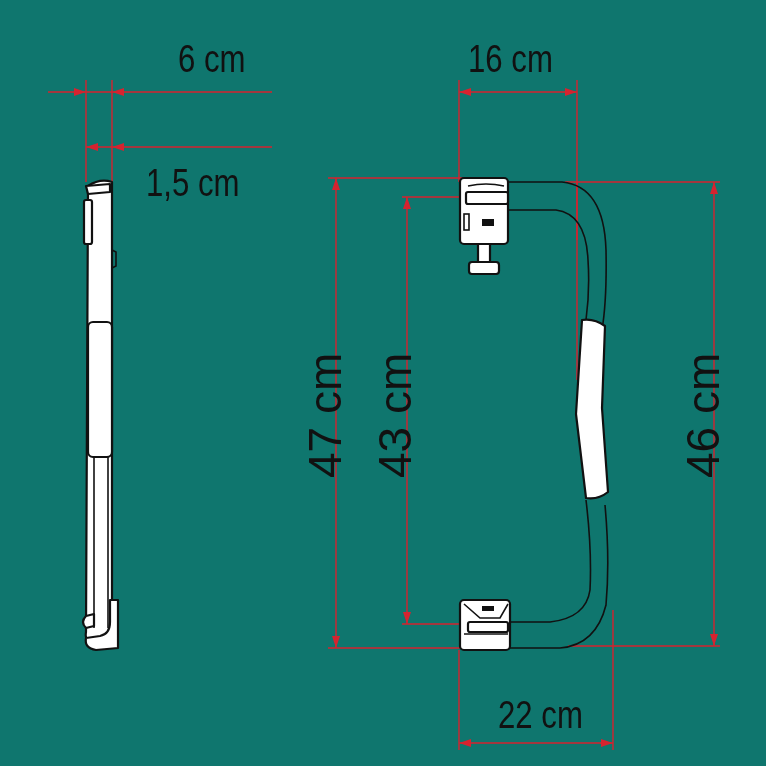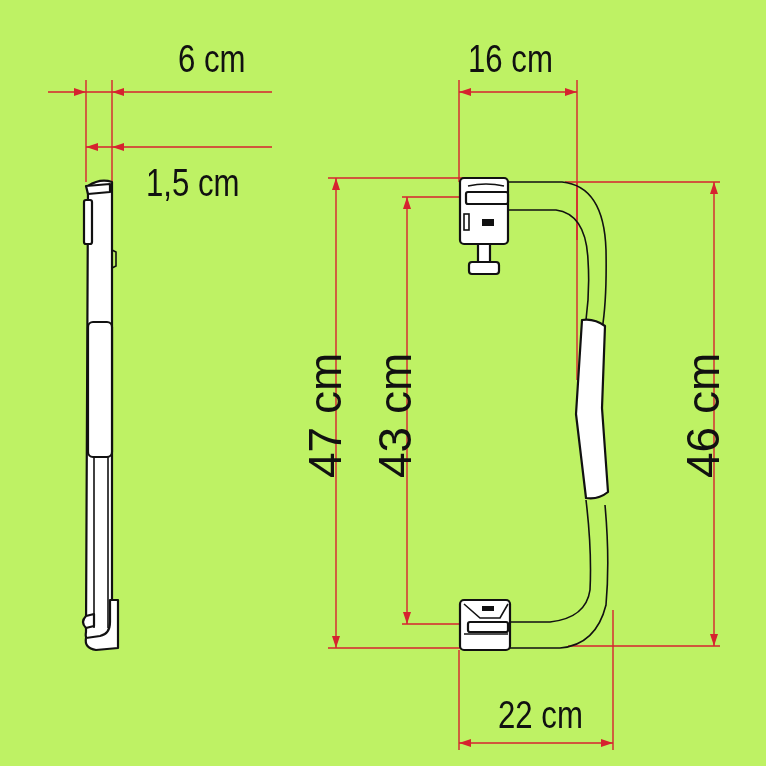--- a/index.html
+++ b/index.html
@@ -1,16 +1,16 @@
 <!DOCTYPE html>
 <html><head>
 <meta charset="utf-8">
 <style>
   html, body { margin:0; padding:0; background:#ffffff; }
-  #stage { position:relative; width:766px; height:766px; overflow:hidden; background:#bef264; }
+  #stage { position:relative; width:766px; height:766px; overflow:hidden; background:#0f766e; }
   svg { position:absolute; left:0; top:0; }
   .dim { stroke:#d6232f; stroke-width:1.4; fill:none; }
   .arrow { fill:#d6232f; stroke:none; }
   .part { stroke:#111; stroke-width:2.2; fill:#fff; stroke-linejoin:round; stroke-linecap:round; }
   .partthin { stroke:#111; stroke-width:1.6; fill:none; }
   .label { position:absolute; font-family:"Liberation Sans", sans-serif; color:#111; white-space:nowrap; }
   .h { font-size:38px; transform:scaleX(0.82); transform-origin:left top; }
   .v { font-size:46px; transform-origin:left top; }
 </style>
 </head>

